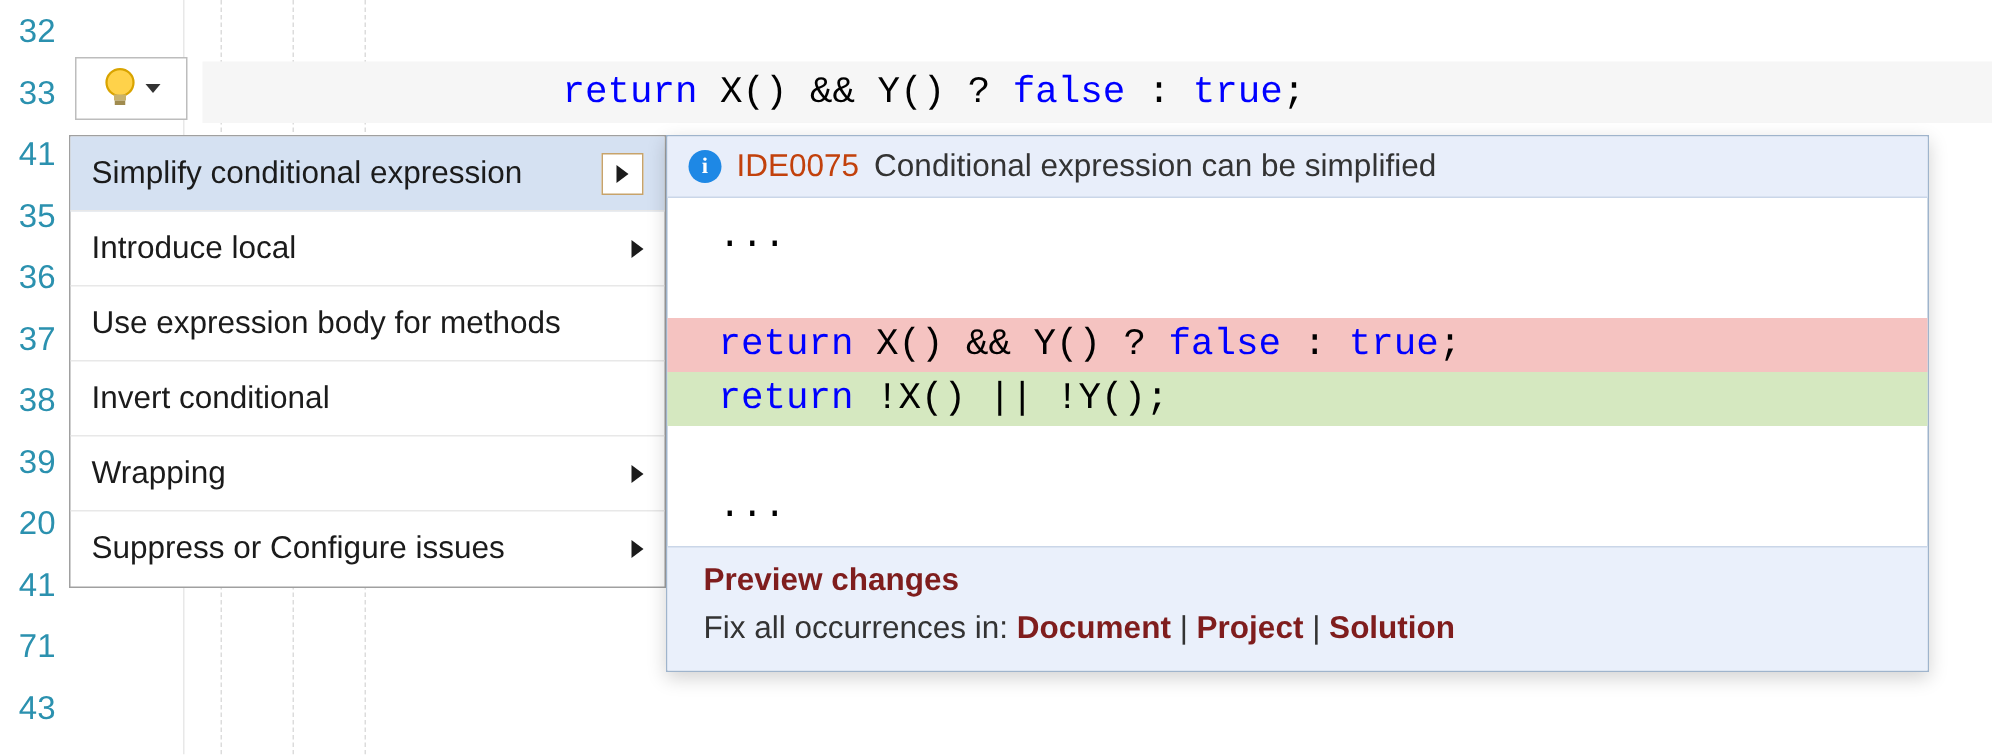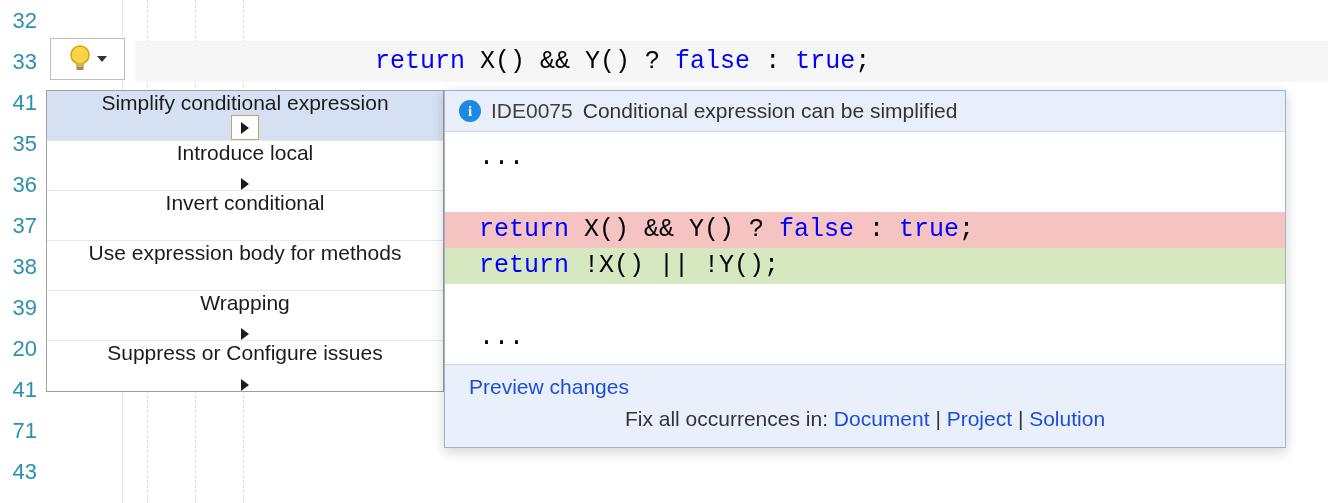--- a/index.html
+++ b/index.html
@@ -21,39 +21,39 @@
   .code-line.current { background: #f6f6f6; }
   .kw { color: #0000ff; }
   .lit { color: #0000ff; }
 
   
   .lbulb-wrap { position: absolute; left: 50px; top: 38px; width: 75px; height: 42px; border: 1px solid #bdbdbd; background: #fff; z-index: 10; display: flex; align-items: center; justify-content: center; gap: 6px; cursor: pointer; }
   .lbulb-wrap .tri { width:0;height:0;border-left:5px solid transparent;border-right:5px solid transparent;border-top:6px solid #333;}
 
   
   .ctx-menu { position: absolute; left: 46px; top: 90px; width: 398px; background: #fff; border: 1px solid #a0a0a0; z-index: 20; }
-  .ctx-item { display: flex; align-items: center; justify-content: space-between; font-size: 21px; color: #1b1b1b; padding: 0 14px; height: 50px; cursor: default; border-bottom: 1px solid #e8e8e8; flex-direction: column; }
+  .ctx-item { display: flex; align-items: center; justify-content: space-between; font-size: 21px; color: #1b1b1b; padding: 0 14px; height: 50px; cursor: default; border-bottom: 1px solid #e8e8e8; }
   .ctx-item:last-child { border-bottom: none; }
   .ctx-item.sel { background: #d5e1f2; }
   .ctx-item .arrow { width: 0; height: 0; border-top: 6px solid transparent; border-bottom: 6px solid transparent; border-left: 8px solid #1b1b1b; }
   .ctx-item.sel .expander { width: 28px; height: 28px; border: 1px solid #c7a36b; background: #fff; display: flex; align-items:center; justify-content:center; }
   .ctx-item.sel .expander .arrow { border-left-color: #1b1b1b; }
 
   
   .preview { position: absolute; left: 444px; top: 90px; width: 842px; border: 1px solid #9fb4cc; z-index: 25; background: #fff; box-shadow: 0 4px 12px rgba(0,0,0,0.18); }
   .preview-header { display:flex; align-items:center; gap: 10px; background: #e8eefa; padding: 8px 14px; font-size: 21px; color: #333; border-bottom: 1px solid #cad6e8; }
-  .preview-header .code-id { color: #404040; }
+  .preview-header .code-id { color: #c2410c; }
   .preview-body { padding: 8px 0; }
   .pv-pre { font-family: Consolas, "Courier New", monospace; font-size: 25px; line-height: 36px; white-space: pre; padding: 0 34px; color: #000; }
   .diff-line { font-family: Consolas, "Courier New", monospace; font-size: 25px; line-height: 36px; white-space: pre; padding: 0 34px; }
   .diff-del { background: #f5c3c1; }
   .diff-add { background: #d5e8c0; }
   .preview-footer { background: #eaf0fb; border-top: 1px solid #cad6e8; padding: 10px 24px 16px 24px; font-size: 21px; color: #333; }
-  .preview-footer .link { color: #1d4ed8; text-decoration: none; cursor: pointer; }
-  .preview-footer .row2 { margin-top: 8px; text-align: center; }
+  .preview-footer .link { color: #7f1d1d; text-decoration: none; cursor: pointer; font-weight: bold; }
+  .preview-footer .row2 { margin-top: 8px; }
   .info-icon { width: 22px; height: 22px; border-radius: 50%; background: #1e88e5; color: #fff; font-size: 15px; display:flex; align-items:center; justify-content:center; font-weight:bold; font-family: Georgia, serif;}
 </style>
 </head>
 <body>
 
 <div class="editor">
 
   <div class="gutter">
     <div class="ln">32</div>
     <div class="ln">33</div>
@@ -96,24 +96,24 @@
       <span>Simplify conditional expression</span>
       <span class="expander">
           <span class="arrow"></span>
         </span>
     </div>
     <div class="ctx-item">
       <span>Introduce local</span>
       <span class="arrow"></span>
     </div>
     <div class="ctx-item">
-      <span>Invert conditional</span>
+      <span>Use expression body for methods</span>
     </div>
     <div class="ctx-item">
-      <span>Use expression body for methods</span>
+      <span>Invert conditional</span>
     </div>
     <div class="ctx-item">
       <span>Wrapping</span>
       <span class="arrow"></span>
     </div>
     <div class="ctx-item">
       <span>Suppress or Configure issues</span>
       <span class="arrow"></span>
     </div>
   </div>

